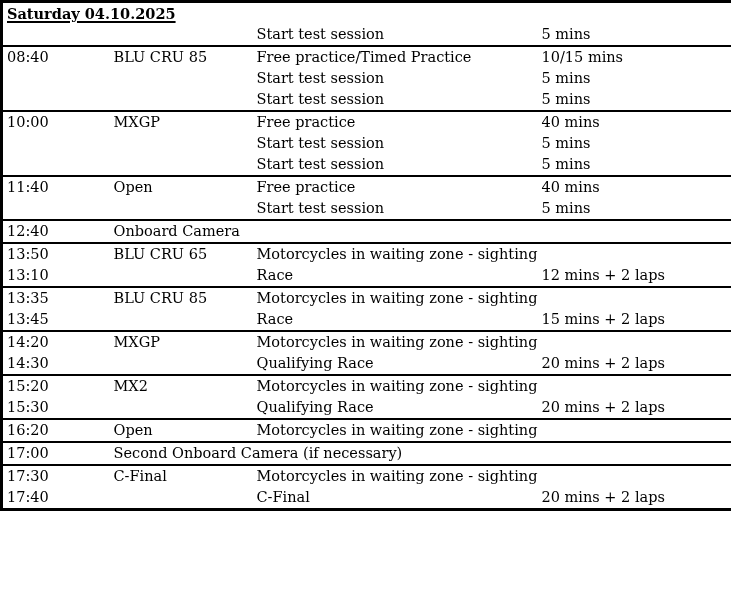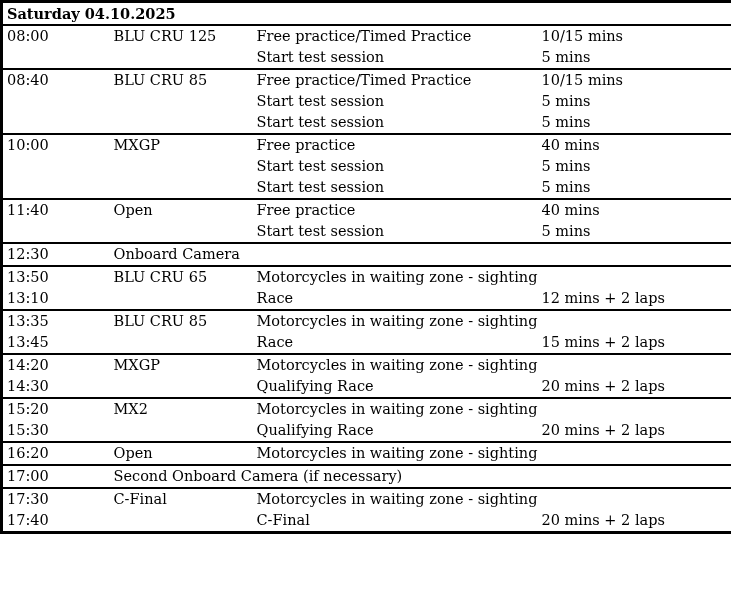--- a/index.html
+++ b/index.html
@@ -33,46 +33,41 @@
   }
   tr.group-start td {
     border-top: 2px solid #000000;
   }
   td.title-cell {
     font-weight: bold;
     line-height: 22px;
     height: 22px;
   }
   td.title-cell .title-text {
+    text-decoration: underline;
     text-decoration-thickness: 2px;
     text-underline-offset: 2px;
   }
 </style>
 </head>
 <body>
 
 <div class="sheet">
   <table class="schedule">
     <colgroup>
       <col style="width:108px">
       <col style="width:143px">
       <col style="width:285px">
       <col style="width:195px">
     </colgroup>
     <tbody>
       <tr>
         <td class="title-cell" colspan="4"><span class="title-text">Saturday 04.10.2025</span></td>
       </tr>
 
-    <tr class="group-start">
-          <td class="col-time">08:00</td>
-          <td class="col-class">BLU CRU 125</td>
-          <td class="col-activity">Free practice/Timed Practice</td>
-          <td class="col-duration">10/15 mins</td>
-        </tr>
         <tr>
           <td class="col-time"></td>
           <td class="col-class"></td>
           <td class="col-activity">Start test session</td>
           <td class="col-duration">5 mins</td>
         </tr>
         <tr class="group-start">
           <td class="col-time">08:40</td>
           <td class="col-class">BLU CRU 85</td>
           <td class="col-activity">Free practice/Timed Practice</td>
@@ -114,21 +109,21 @@
           <td class="col-activity">Free practice</td>
           <td class="col-duration">40 mins</td>
         </tr>
         <tr>
           <td class="col-time"></td>
           <td class="col-class"></td>
           <td class="col-activity">Start test session</td>
           <td class="col-duration">5 mins</td>
         </tr>
         <tr class="group-start">
-          <td class="col-time">12:30</td>
+          <td class="col-time">12:40</td>
           <td class="col-span" colspan="3">Onboard Camera</td>
         </tr>
         <tr class="group-start">
           <td class="col-time">13:50</td>
           <td class="col-class">BLU CRU 65</td>
           <td class="col-activity">Motorcycles in waiting zone - sighting lap</td>
           <td class="col-duration"></td>
         </tr>
         <tr>
           <td class="col-time">13:10</td>

